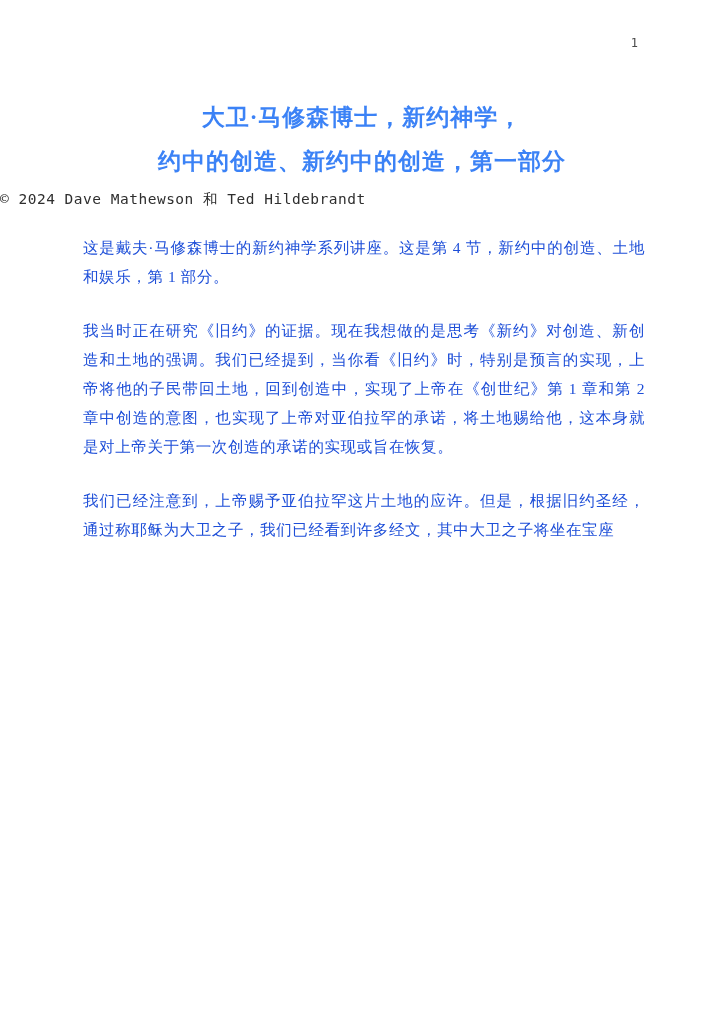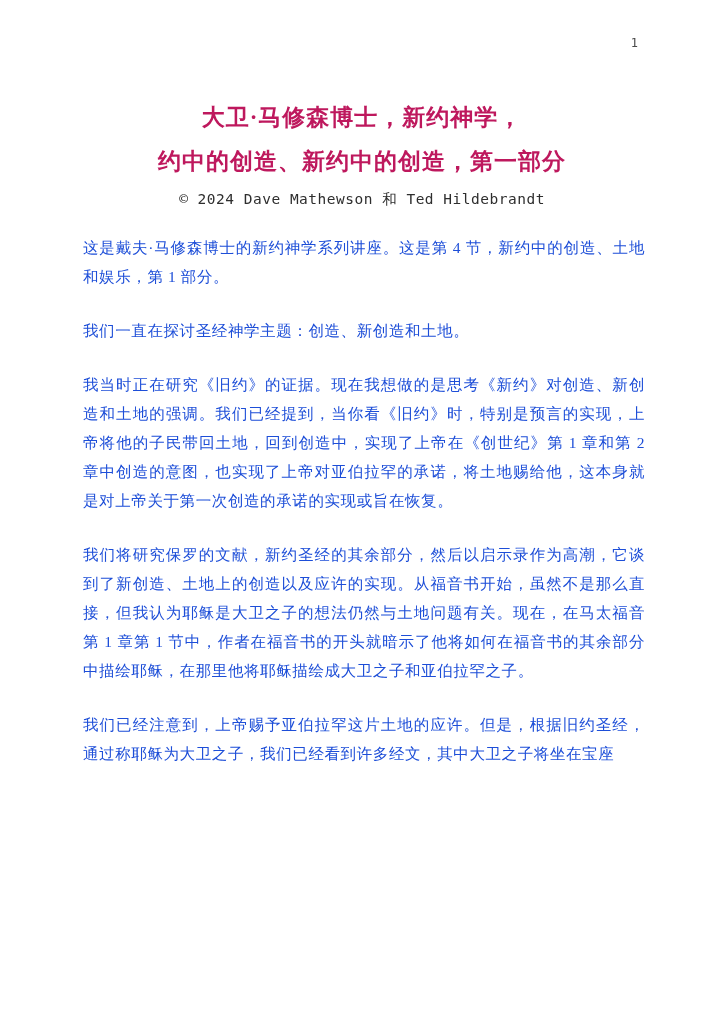--- a/index.html
+++ b/index.html
@@ -26,28 +26,27 @@
     font-family: "DejaVu Sans Mono", monospace;
   }
   .title-block {
     margin: 0;
     padding-top: 96px;
     text-align: center;
     font-size: 23px;
     font-weight: bold;
     line-height: 44px;
     letter-spacing: 1px;
-    color: #be185d;
+    color: #3b82f6;
   }
   .title-line {
     display: block;
   }
   .byline {
     margin-top: 6px;
-    text-align: center;
     font-size: 14.5px;
     color: #2e2e2e;
     font-family: "DejaVu Sans Mono", "Liberation Mono", monospace;
     letter-spacing: 0.5px;
   }
   .doc-body {
     padding: 24px 79px 0 83px;
   }
   .doc-body p {
     margin: 0 0 25px 0;
@@ -68,19 +67,17 @@
 
   <h1 class="title-block">
     <span class="title-line">大卫·马修森博士，新约神学，</span>
     <span class="title-line">约中的创造、新约中的创造，第一部分</span>
   </h1>
 
   <div class="byline">© 2024 Dave Mathewson 和 Ted Hildebrandt</div>
 
   <div class="doc-body">
     <p>这是戴夫·马修森博士的新约神学系列讲座。这是第 4 节，新约中的创造、土地和娱乐，第 1 部分。</p>
-    <p>我们一直在探讨圣经神学主题：创造、新创造和土地。</p>
     <p>我当时正在研究《旧约》的证据。现在我想做的是思考《新约》对创造、新创造和土地的强调。我们已经提到，当你看《旧约》时，特别是预言的实现，上帝将他的子民带回土地，回到创造中，实现了上帝在《创世纪》第 1 章和第 2 章中创造的意图，也实现了上帝对亚伯拉罕的承诺，将土地赐给他，这本身就是对上帝关于第一次创造的承诺的实现或旨在恢复。</p>
-    <p>我们将研究保罗的文献，新约圣经的其余部分，然后以启示录作为高潮，它谈到了新创造、土地上的创造以及应许的实现。从福音书开始，虽然不是那么直接，但我认为耶稣是大卫之子的想法仍然与土地问题有关。现在，在马太福音第 1 章第 1 节中，作者在福音书的开头就暗示了他将如何在福音书的其余部分中描绘耶稣，在那里他将耶稣描绘成大卫之子和亚伯拉罕之子。</p>
     <p>我们已经注意到，上帝赐予亚伯拉罕这片土地的应许。但是，根据旧约圣经，通过称耶稣为大卫之子，我们已经看到许多经文，其中大卫之子将坐在宝座</p>
   </div>
 
 </div>
 
 </body></html>

